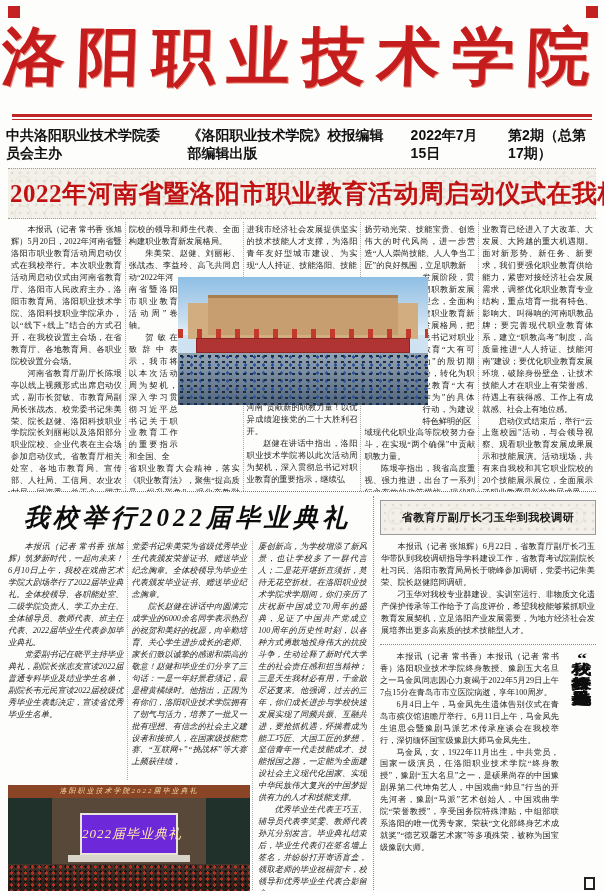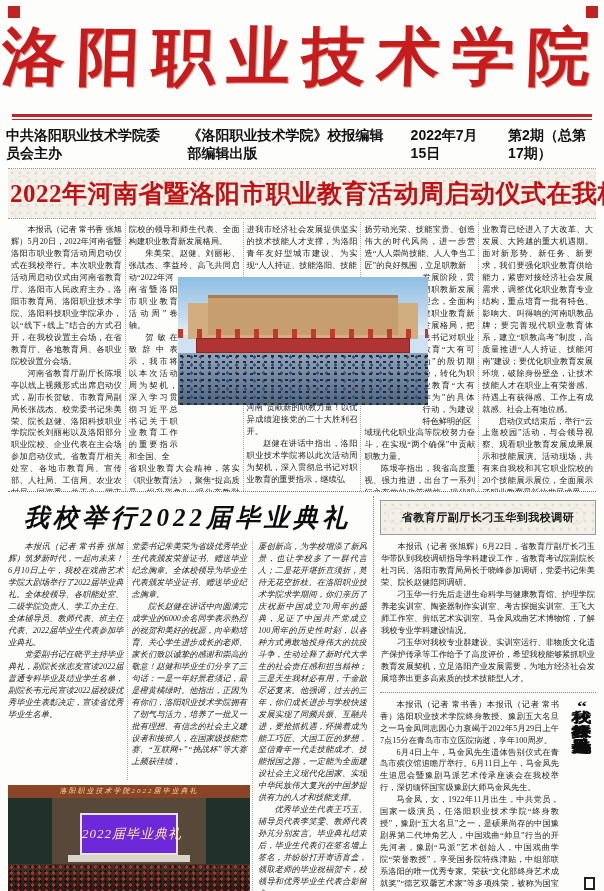--- a/index.html
+++ b/index.html
@@ -219,21 +219,20 @@
           </div>
       </div>
     </div>
 
     <div class="bottom-right">
       <div class="banner3 pattern">
         <h3>省教育厅副厅长刁玉华到我校调研</h3>
       </div>
       <div class="a3-body bodytext paras">
           <p>本报讯（记者 张旭辉）6月22日，省教育厅副厅长刁玉华带队到我校调研指导学科建设工作，省教育考试院副院长杜习民、洛阳市教育局局长于晓峰参加调研，党委书记朱美荣、院长赵健陪同调研。</p>
-          <p>刁玉华一行先后走进生命科学与健康教育馆、护理学院养老实训室、陶瓷器制作实训室、考古探掘实训室、王飞大师工作室、剪纸艺术实训室、马金凤戏曲艺术博物馆，了解我校专业学科建设情况。</p>
           <p>刁玉华对我校专业群建设、实训室运行、非物质文化遗产保护传承等工作给予了高度评价，希望我校能够紧抓职业教育发展契机，立足洛阳产业发展需要，为地方经济社会发展培养出更多高素质的技术技能型人才。</p>
         </div>
 
       <div class="a4">
         <div class="a4-main">
           <div class="bodytext paras">
               <p>本报讯（记者 常书香）本报讯（记者 常书香）洛阳职业技术学院终身教授、豫剧五大名旦之一马金凤同志因心力衰竭于2022年5月29日上午7点15分在青岛市市立医院病逝，享年100周岁。</p>
               <p>6月4日上午，马金凤先生遗体告别仪式在青岛市殡仪馆追瞻厅举行。6月11日上午，马金凤先生追思会暨豫剧马派艺术传承座谈会在我校举行，深切缅怀国宝级豫剧大师马金凤先生。</p>
               <p>马金凤，女，1922年11月出生，中共党员，国家一级演员，任洛阳职业技术学院“终身教授”，豫剧“五大名旦”之一，是硕果尚存的中国豫剧界第二代坤角艺人，中国戏曲“帅旦”行当的开先河者，豫剧“马派”艺术创始人，中国戏曲学院“荣誉教授”，享受国务院特殊津贴，中组部联系洛阳的唯一优秀专家。荣获“文化部终身艺术成就奖”“德艺双馨艺术家”等多项殊荣，被称为国宝级豫剧大师。</p>
             </div>

